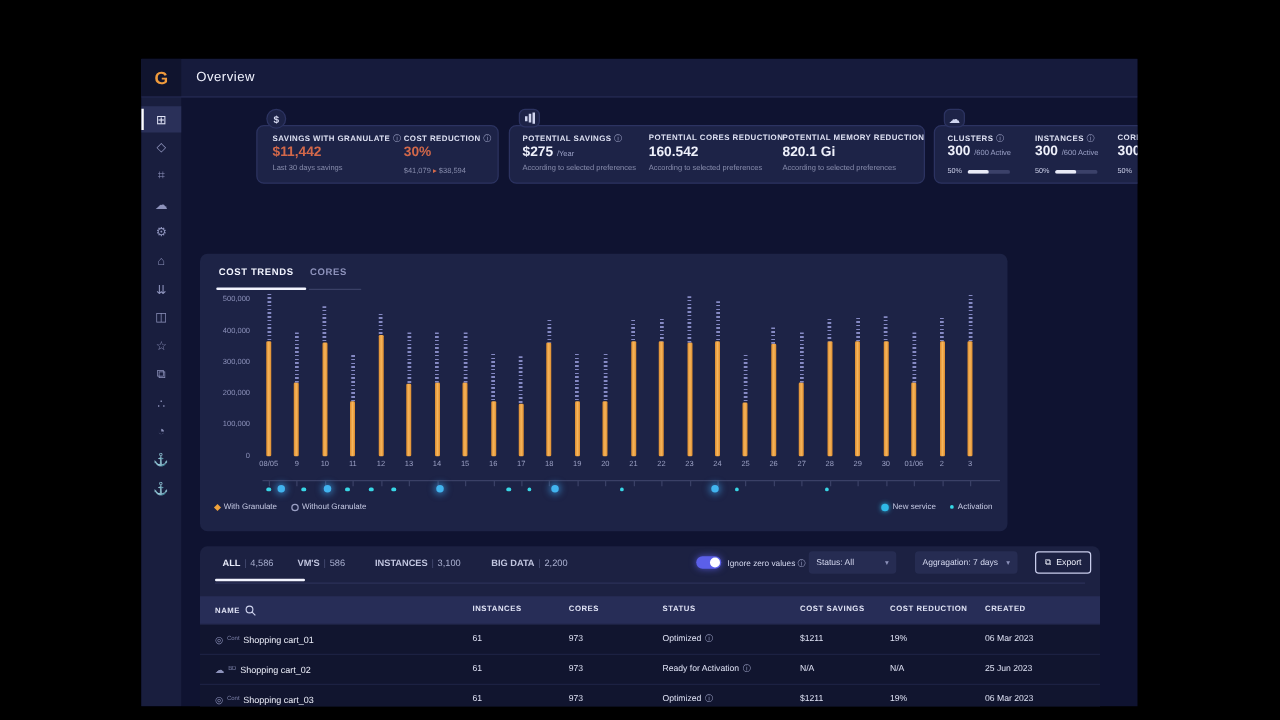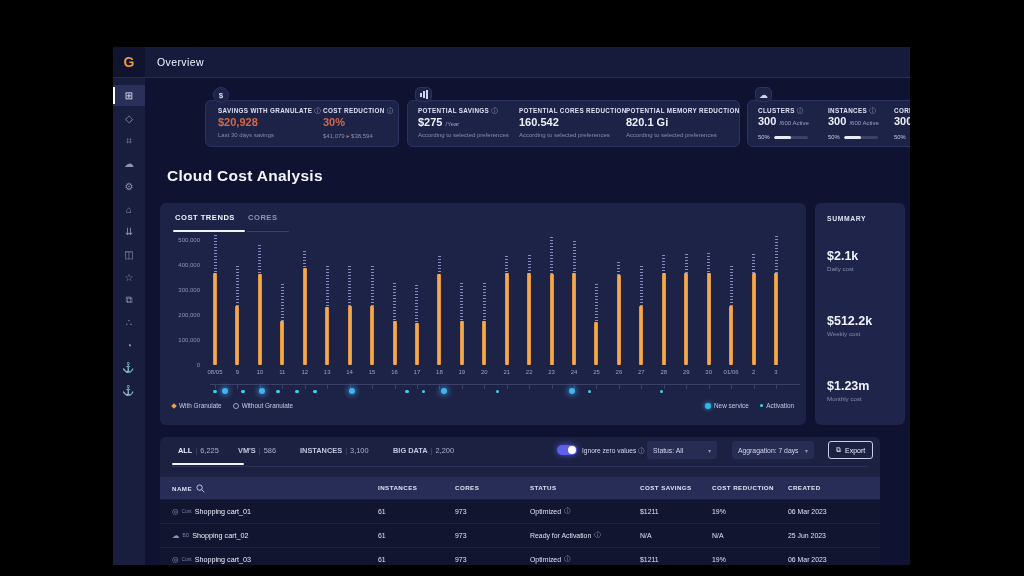--- a/index.html
+++ b/index.html
@@ -122,21 +122,21 @@
       </div>
       <div class="sb-item" style="top: 303.1px;">
         <span>⚓</span>
       </div>
     </div>
 
   <div class="card-ic coin" style="left:100px;top:40px">$</div>
   <div class="card" style="left:92px;width:192px">
     <div class="statcol" style="left:12px">
       <div class="stat-label"><span>SAVINGS WITH GRANULATE</span> <span class="info">ⓘ</span></div>
-      <div class="stat-value red">$20,928</div>
+      <div class="stat-value red">$11,442</div>
       <div class="stat-sub">Last 30 days savings</div>
     </div>
     <div class="statcol" style="left:117px">
       <div class="stat-label"><span>COST REDUCTION</span> <span class="info">ⓘ</span></div>
       <div class="stat-value red">30%</div>
       <div class="stat-sub"><span>$41,079</span> <span class="arrow">▸</span> <span>$38,594</span></div>
     </div>
   </div>
 
   <div class="card-ic" style="left:302px;top:40px;width:15px;height:13px">
@@ -189,21 +189,20 @@
     <div class="stat-value" style="top:14px">300 </div>
     <div class="pgrow">
           <span>50%</span>
       <span class="ptrack">
             <span class="pfill" style="width:50%;display:block"></span>
           </span>
         </div>
       </div>
     </div>
 
-  <div class="page-title">Cloud Cost Analysis</div>
 
   <div class="panel" style="left:47px;top:156px;width:646px;height:222px" id="chartPanel">
     <div class="tab on" style="left:15px;top:10px">COST TRENDS</div>
     <div class="tab off" style="left:88px;top:10px">CORES</div>
     <div class="uline" style="left:13px;top:27px;width:72px;background:#f2f4ff"></div>
     <div class="uline" style="left:87px;top:28px;width:42px;height:1px;background:#3a4066"></div>
     <div id="plot">
         <div class="ytick" style="left: 0px; top: 34px;">500,000</div>
         <div class="ytick" style="left: 0px; top: 59px;">400,000</div>
         <div class="ytick" style="left: 0px; top: 84px;">300,000</div>
@@ -346,35 +345,24 @@
           <span class="mk-big"></span>
           <span>New service</span>
         </div>
         <div class="lg">
           <span class="mk-small"></span>
           <span>Activation</span>
         </div>
       </div>
   </div>
 
-  <div class="panel" style="left:702px;top:156px;width:90px;height:222px;background:#1e244a">
-    <div class="sm-title">SUMMARY</div>
-    <div id="summaryItems">
-        <div class="sm-val" style="top: 46px;">$2.1k</div>
-        <div class="sm-lab" style="top: 62px;">Daily cost</div>
-        <div class="sm-val" style="top: 111px;">$512.2k</div>
-        <div class="sm-lab" style="top: 127px;">Weekly cost</div>
-        <div class="sm-val" style="top: 176px;">$1.23m</div>
-        <div class="sm-lab" style="top: 192px;">Monthly cost</div>
-      </div>
-  </div>
 
   <div class="panel" style="left:47px;top:390px;width:720px;height:150px;background:#1c2142" id="tablePanel">
     <div id="tableTabs">
-        <div class="ttab" style="left: 18px;"><span class="lab">ALL</span><span class="div">|</span><span class="cnt">6,225</span></div>
+        <div class="ttab" style="left: 18px;"><span class="lab">ALL</span><span class="div">|</span><span class="cnt">4,586</span></div>
         <div class="ttab off" style="left: 78px;"><span class="lab">VM'S</span><span class="div">|</span><span class="cnt">586</span></div>
         <div class="ttab off" style="left: 140px;"><span class="lab">INSTANCES</span><span class="div">|</span><span class="cnt">3,100</span></div>
         <div class="ttab off" style="left: 233px;"><span class="lab">BIG DATA</span><span class="div">|</span><span class="cnt">2,200</span></div>
       </div>
     <div class="uline" style="left:12px;top:26px;width:72px;background:#f2f4ff"></div>
     <div class="tabs-line"></div>
 
     <div class="toggle" style="left:397px;top:8px">
         <span class="knob"></span>
       </div>

